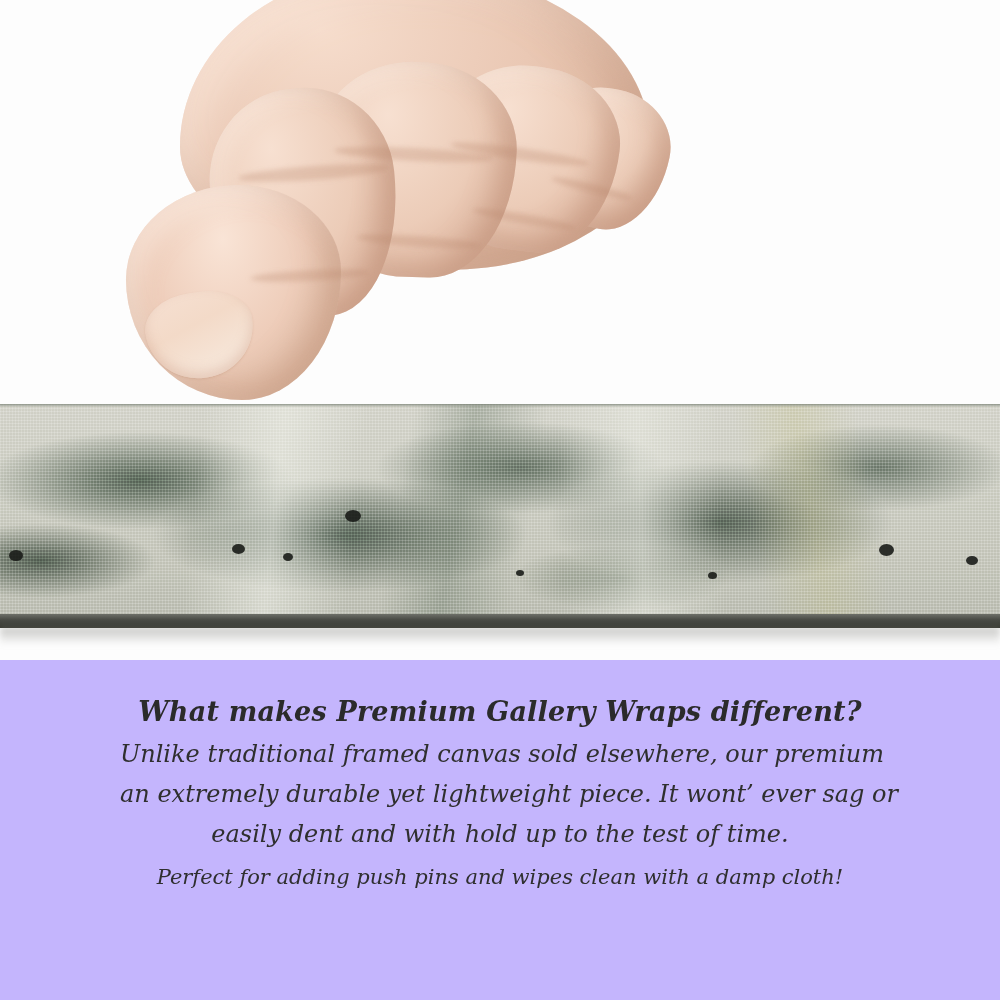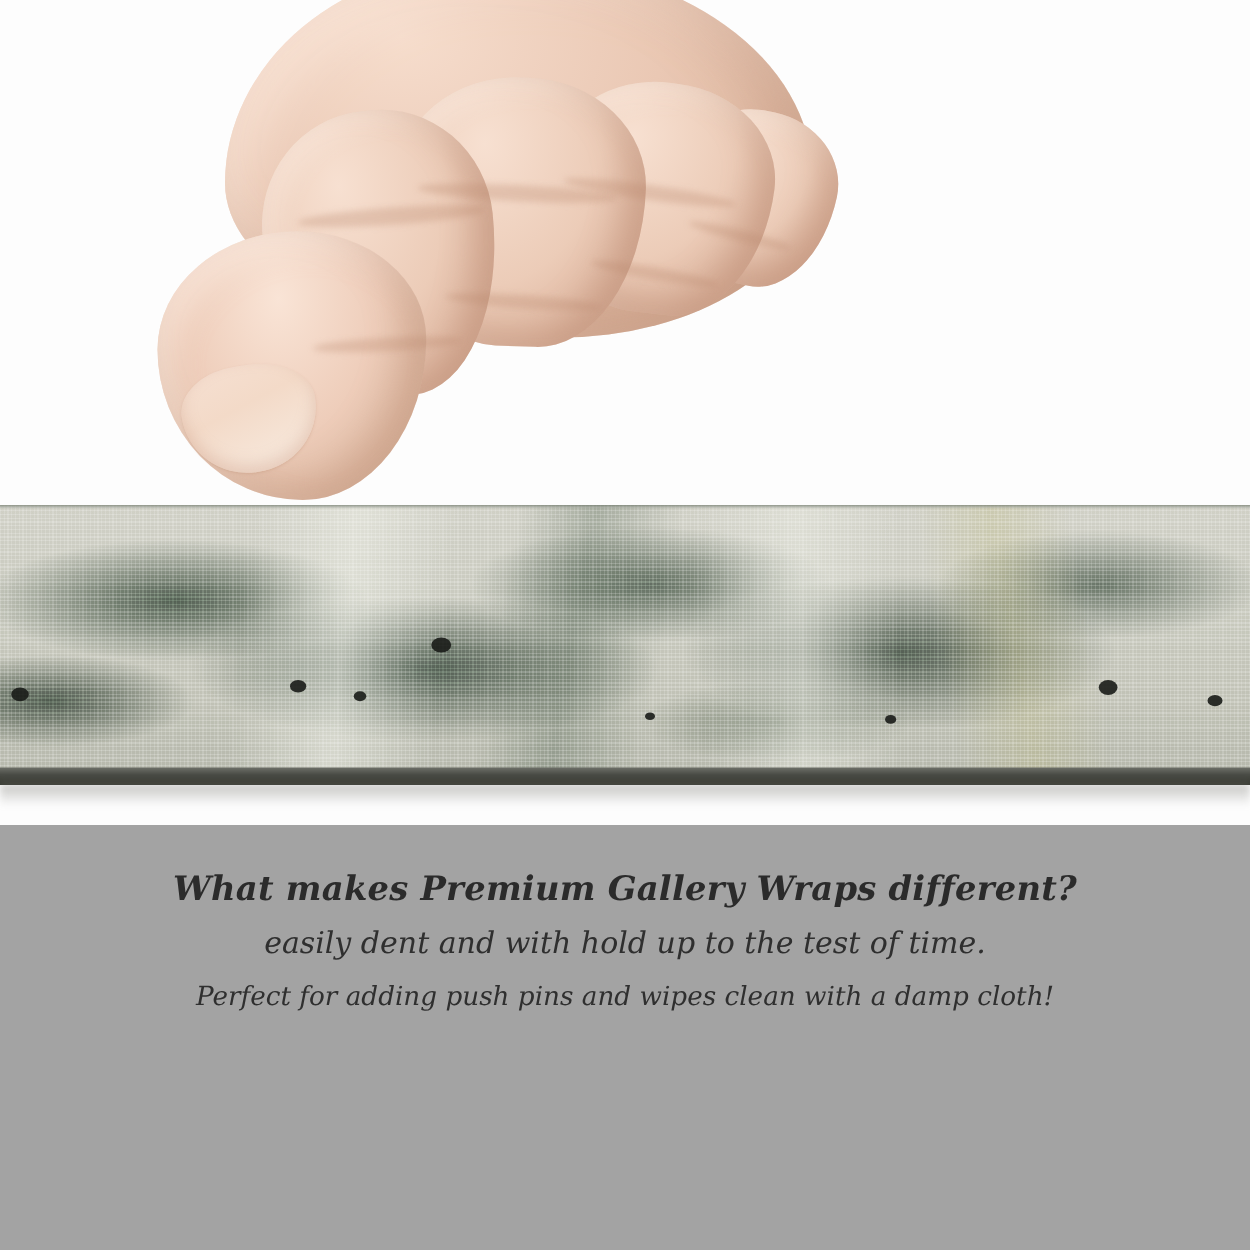--- a/index.html
+++ b/index.html
@@ -10,21 +10,21 @@
   body {
     width: 1000px;
     height: 1000px;
     font-family: "DejaVu Sans", sans-serif;
     overflow: hidden;
   }
   .page {
     position: relative;
     width: 1000px;
     height: 1000px;
-    background: #a3a3a3;
+    background: #c4b5fd;
     overflow: hidden;
   }
 
   
   .photo {
     position: absolute;
     left: 0;
     top: 0;
     width: 1000px;
     height: 660px;
@@ -252,18 +252,20 @@
       </div>
       <div class="slab-edge"></div>
       <div class="slab-shadow"></div>
     </div>
 
   </div>
 
   <div class="caption">
     <div class="caption-heading">What makes Premium Gallery Wraps different?</div>
     <div class="caption-body">
+      <span class="caption-line">Unlike traditional framed canvas sold elsewhere, our premium</span>
+      <span class="caption-line">an extremely durable yet lightweight piece. It wont’ ever sag or</span>
       <span class="caption-line">easily dent and with hold up to the test of time.</span>
     </div>
     <div class="caption-final">Perfect for adding push pins and wipes clean with a damp cloth!</div>
   </div>
 
 </div>
 
 </body></html>

